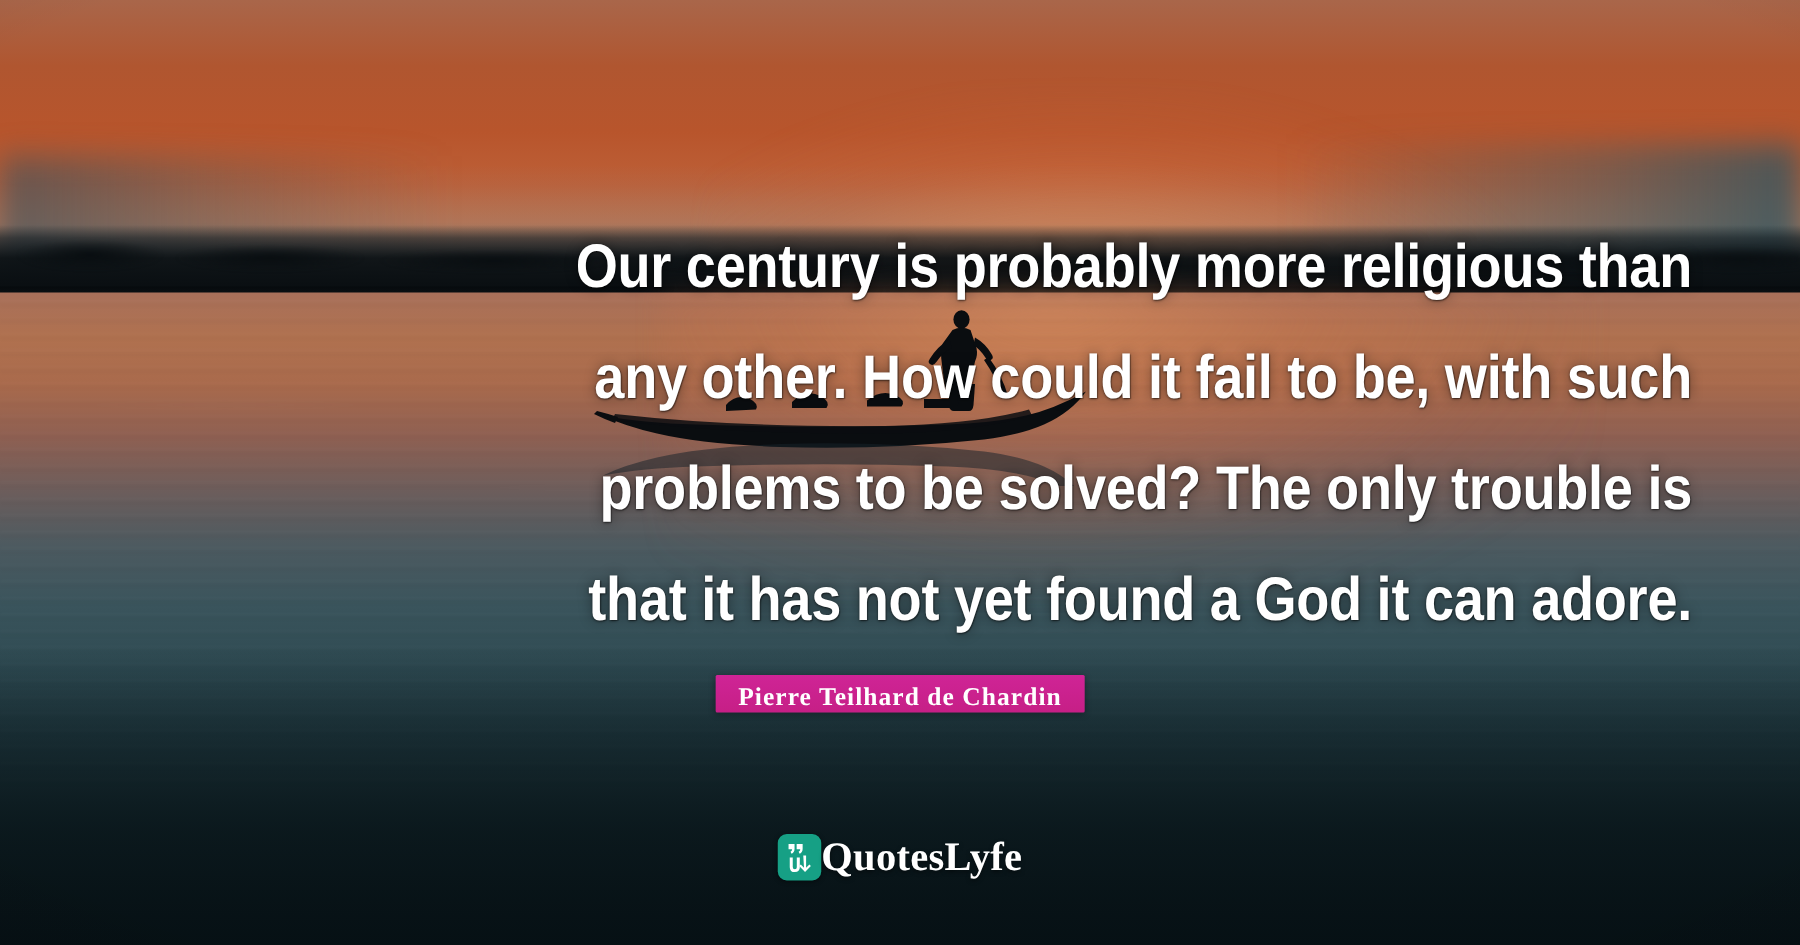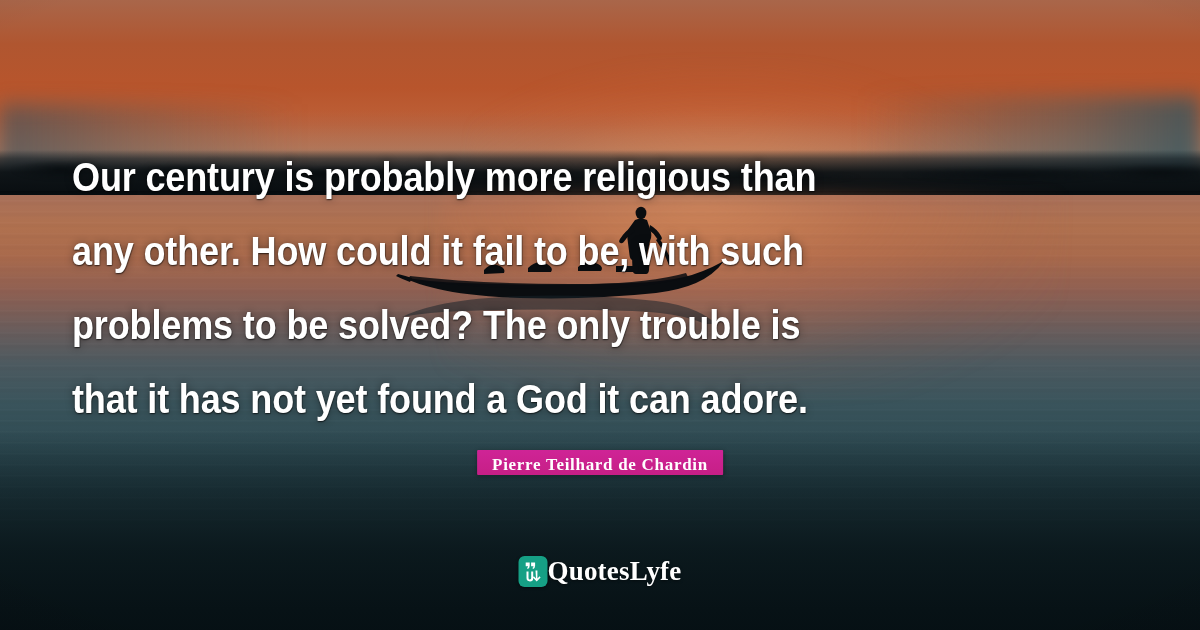--- a/index.html
+++ b/index.html
@@ -201,21 +201,21 @@
     left: 388px; top: 204px;
     width: 360px; height: 120px;
   }
   .boat-svg { display: block; width: 360px; height: 120px; }
 
   
   .quote-block {
     position: absolute;
     left: 0; top: 140px;
     width: 1200px;
-    text-align: left;
+    text-align: right;
   }
   .quote-line {
     font-family: "Liberation Sans Narrow", "Liberation Sans", sans-serif;
     font-weight: 700;
     font-size: 41px;
     line-height: 74px;
     letter-spacing: -0.2px;
     color: #ffffff;
     transform: scaleX(0.88);
     transform-origin: center center;

